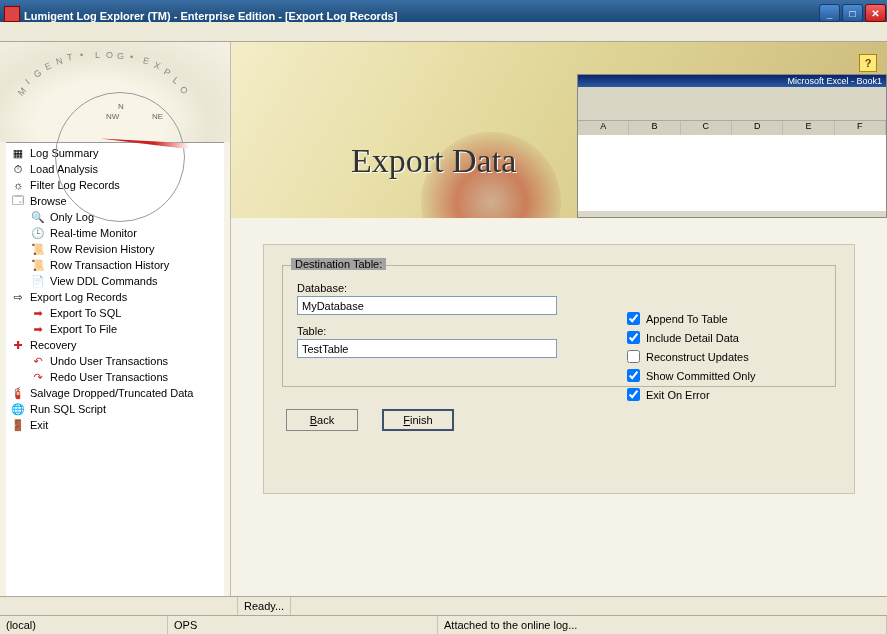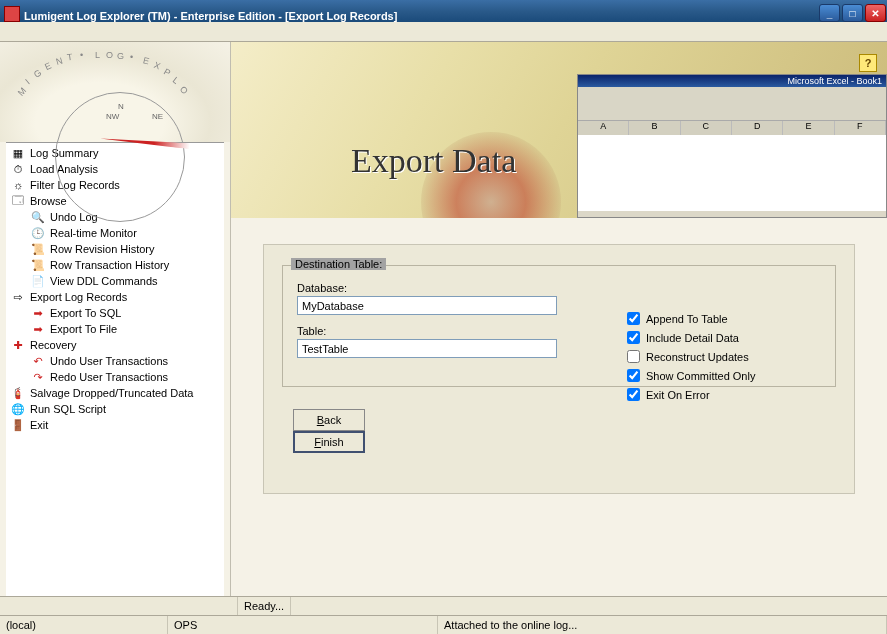--- a/index.html
+++ b/index.html
@@ -185,21 +185,21 @@
   border: 1px solid #7f9db9;
   padding: 1px 4px;
   font-family: inherit; font-size: 11px;
 }
 .options {
   position: absolute; left: 330px; top: 30px;
 }
 .opt { display: flex; align-items: center; margin-bottom: 6px; }
 .opt input { margin-right: 6px; }
 
-.wizard-buttons { display: flex; gap: 0; margin-left: 11px; flex-direction: column; }
+.wizard-buttons { display: flex; gap: 24px; margin-left: 4px; }
 .btn {
   width: 72px; height: 22px;
   background: #ece9d8;
   border: 1px solid #888;
   font-family: inherit; font-size: 11px;
   cursor: pointer;
 }
 .btn.primary { border: 2px solid #405070; }
 .btn u { text-decoration: underline; }
 
@@ -280,21 +280,21 @@
       <div class="tree-item">
           <span class="ico">☼</span>
           <span>Filter Log Records</span>
         </div>
       <div class="tree-item">
           <span class="ico">🗔</span>
           <span>Browse</span>
         </div>
       <div class="tree-item child">
           <span class="ico">🔍</span>
-          <span>Undo Log</span>
+          <span>Only Log</span>
         </div>
       <div class="tree-item child">
           <span class="ico">🕒</span>
           <span>Real-time Monitor</span>
         </div>
       <div class="tree-item child">
           <span class="ico">📜</span>
           <span>Row Revision History</span>
         </div>
       <div class="tree-item child">

